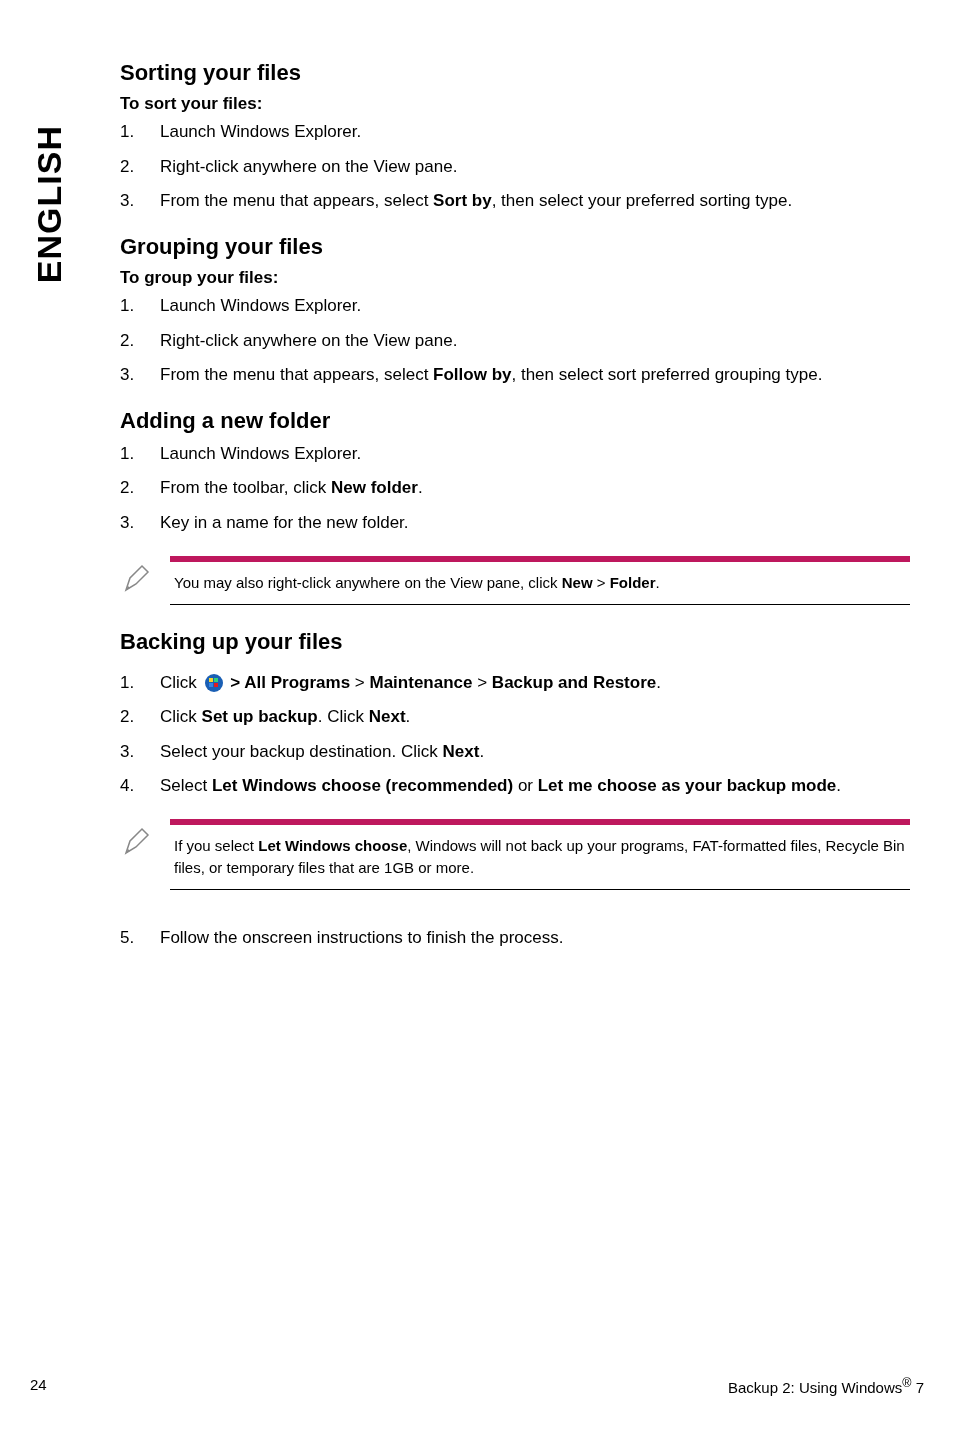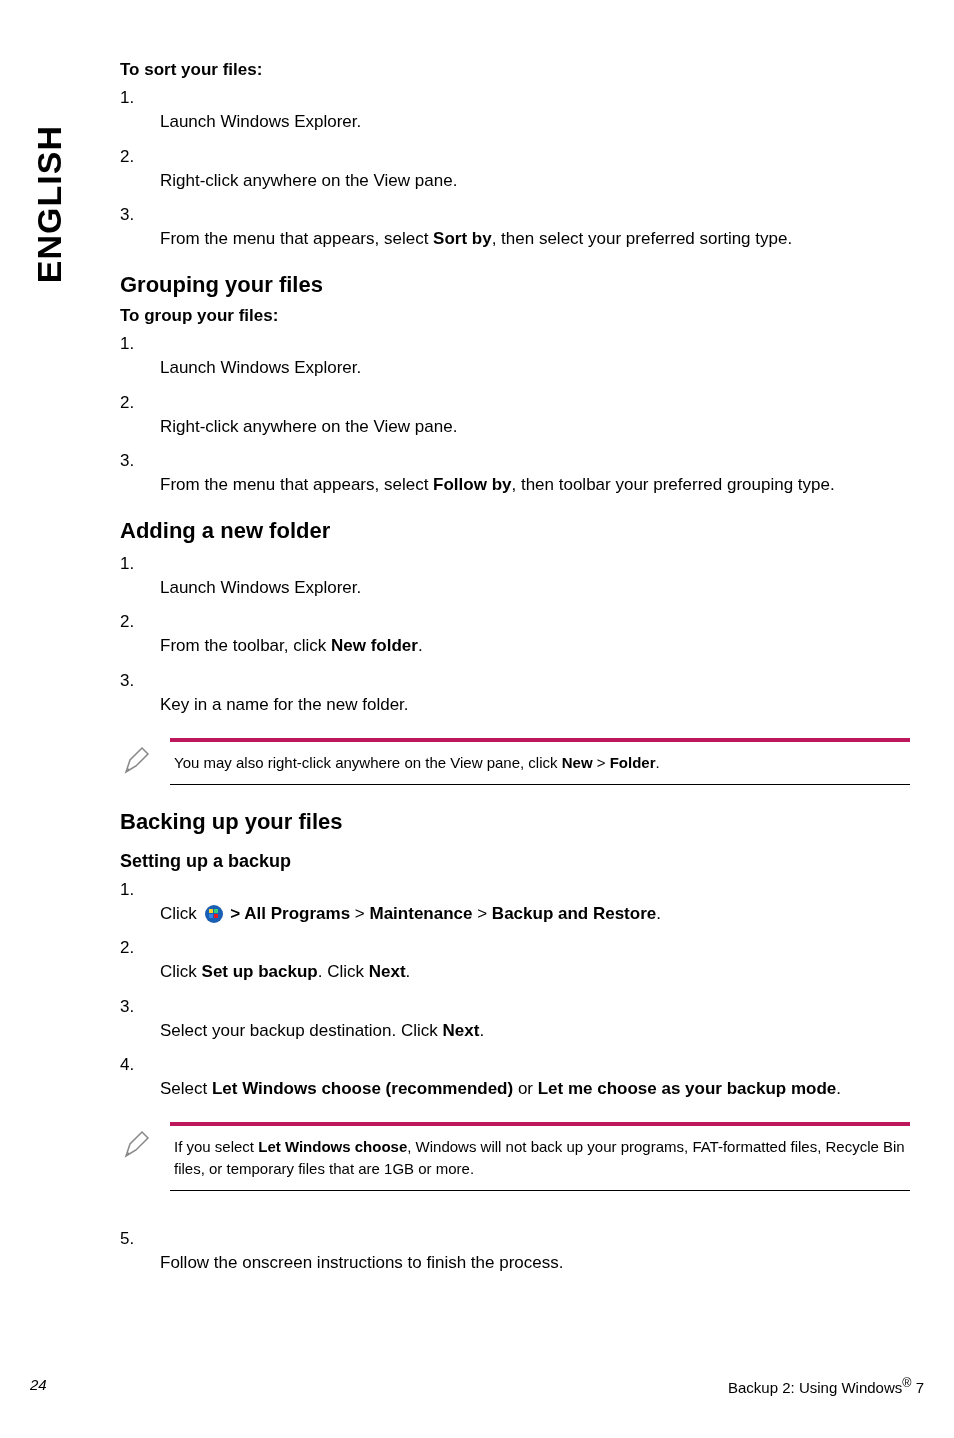--- a/index.html
+++ b/index.html
@@ -55,35 +55,34 @@
     margin-bottom: 10px;
     font-size: 17px;
     line-height: 1.45;
   }
   .list-num {
     width: 40px;
     flex-shrink: 0;
   }
   .list-text {
     flex: 1;
-    margin-top: 24px;
   }
   .note-block {
     display: flex;
     margin: 12px 0 24px 0;
     align-items: flex-start;
   }
   .note-icon {
     width: 50px;
     flex-shrink: 0;
     padding-top: 4px;
   }
   .note-content {
     flex: 1;
-    border-top: 4px solid #be185d;
+    border-top: 6px solid #be185d;
     border-bottom: 1px solid #000;
     padding: 10px 4px;
     font-size: 15px;
     line-height: 1.45;
   }
   .win-icon {
     display: inline-block;
     width: 20px;
     height: 20px;
     vertical-align: middle;
@@ -93,34 +92,34 @@
     position: absolute;
     bottom: 42px;
     left: 30px;
     width: 894px;
     font-size: 15px;
     display: flex;
     justify-content: space-between;
   }
   .page-num {
     font-size: 15px;
-    font-style: italic;
   }
   .chapter {
     font-size: 15px;
   }
   b { font-weight: bold; }
 </style>
 </head>
 <body>
 
 <div class="side-tab">ENGLISH</div>
 
 <div class="content">
 
+  <div class="h2">Sorting your files</div>
   <div class="h4">To sort your files:</div>
   <div class="list">
     <div class="list-item">
       <div class="list-num">1.</div>
       <div class="list-text">Launch Windows Explorer.</div>
     </div>
     <div class="list-item">
       <div class="list-num">2.</div>
       <div class="list-text">Right-click anywhere on the View pane.</div>
     </div>
@@ -136,21 +135,21 @@
     <div class="list-item">
       <div class="list-num">1.</div>
       <div class="list-text">Launch Windows Explorer.</div>
     </div>
     <div class="list-item">
       <div class="list-num">2.</div>
       <div class="list-text">Right-click anywhere on the View pane.</div>
     </div>
     <div class="list-item">
       <div class="list-num">3.</div>
-      <div class="list-text"><span>From the menu that appears, select </span><b>Follow by</b><span>, then toolbar your preferred grouping type.</span></div>
+      <div class="list-text"><span>From the menu that appears, select </span><b>Follow by</b><span>, then select sort preferred grouping type.</span></div>
     </div>
   </div>
 
   <div class="h2">Adding a new folder</div>
   <div class="list">
     <div class="list-item">
       <div class="list-num">1.</div>
       <div class="list-text">Launch Windows Explorer.</div>
     </div>
     <div class="list-item">
@@ -168,21 +167,20 @@
       <svg width="36" height="36" viewBox="0 0 36 36">
         <path d="M6 30 L10 18 L22 6 L28 12 L16 24 L6 30 Z" fill="none" stroke="#888" stroke-width="1.5"></path>
         <path d="M6 30 L8 26 L10 28 Z" fill="#888"></path>
       </svg>
     </div>
     <div class="note-content"><span>You may also right-click anywhere on the View pane, click </span><b>New</b><span> &gt; </span><b>Folder</b><span>.</span></div>
   </div>
 
   <div class="h2">Backing up your files</div>
   <div style="height:8px"></div>
-  <div class="h3">Setting up a backup</div>
   <div class="list">
     <div class="list-item">
       <div class="list-num">1.</div>
       <div class="list-text">
         <span>Click </span><span class="win-icon"><svg width="20" height="20" viewBox="0 0 20 20">
               <circle cx="10" cy="10" r="9" fill="#1a5fb4"></circle>
               <rect x="5" y="5" width="4" height="4" fill="#f6d32d"></rect>
               <rect x="10" y="5" width="4" height="4" fill="#33d17a"></rect>
               <rect x="5" y="10" width="4" height="4" fill="#3584e4"></rect>
               <rect x="10" y="10" width="4" height="4" fill="#e01b24"></rect>

